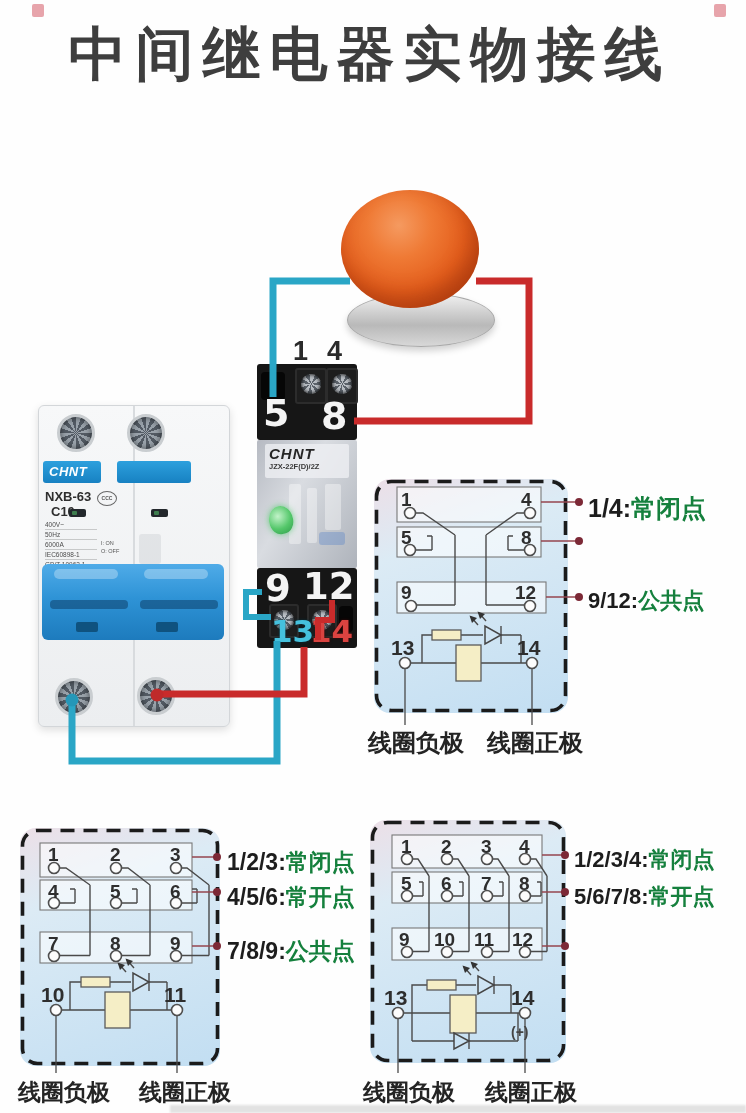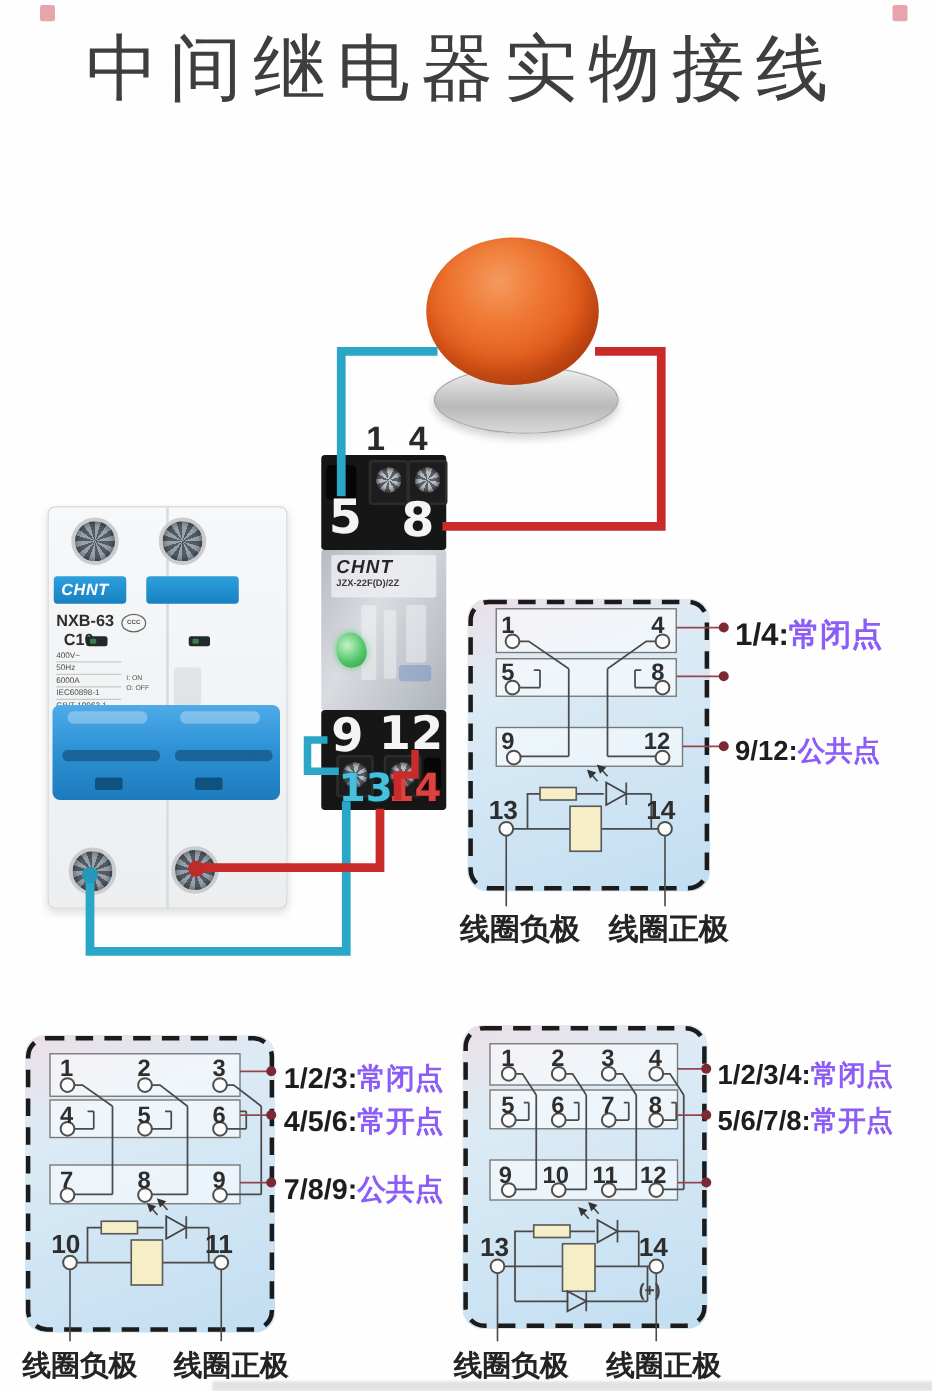--- a/index.html
+++ b/index.html
@@ -1,21 +1,21 @@
 <!DOCTYPE html>
 <html><head>
 <meta charset="utf-8">
 <style>
   html,body{margin:0;padding:0;background:#ffffff;}
   .page{position:relative;width:746px;height:1113px;background:#fefefe;overflow:hidden;
         font-family:"Liberation Sans",sans-serif;}
 
   
   .title{position:absolute;left:40px;top:16px;width:660px;text-align:center;
-         font-size:58px;font-weight:400;color:#3e3e3e;letter-spacing:9px;white-space:nowrap;}
+         font-size:58px;font-weight:700;color:#3e3e3e;letter-spacing:9px;white-space:nowrap;}
   .corner-mark{position:absolute;width:12px;height:13px;background:rgba(205,55,70,.45);border-radius:2px;}
   .bottom-smudge{position:absolute;left:170px;top:1105px;width:576px;height:8px;
                  background:rgba(175,175,175,.35);filter:blur(1px);}
 
   
   .breaker{position:absolute;left:38px;top:405px;width:190px;height:320px;
            background:linear-gradient(#f7f8f9,#eceef0);border:1px solid #d3d6d9;border-radius:6px;
            box-shadow:0 3px 8px rgba(0,0,0,.13);}
   .split{position:absolute;left:94px;top:0;width:2px;height:100%;background:#d8dbde;}
   .screw{position:absolute;border-radius:50%;
@@ -90,21 +90,21 @@
   .sch-circle{fill:#fcfcfc;stroke:#4f4f4f;stroke-width:1.6;}
   .sch-comp{fill:#f5eec6;stroke:#5a5a5a;stroke-width:1.3;}
   .sch-diode{fill:none;stroke:#454545;stroke-width:1.5;}
   .pin-num{font:600 19px "Liberation Sans",sans-serif;fill:#2e2e2e;}
   .pin-num-lg{font:600 21px "Liberation Sans",sans-serif;fill:#2e2e2e;}
   .plus-mark{font:600 14px "Liberation Sans",sans-serif;fill:#444;}
 
   
   .callout{position:absolute;font-weight:700;white-space:nowrap;line-height:1.6;}
   .callout .pins{color:#1d1d1d;}
-  .callout .desc{color:#8b5cf6;}
+  .callout .desc{color:#15803d;}
   .coil-label{position:absolute;font-weight:600;color:#242424;white-space:nowrap;}
   #overlay{position:absolute;left:0;top:0;pointer-events:none;}
 </style>
 </head>
 <body>
 
 <div class="page">
 
   <div class="title">中间继电器实物接线</div>
   <div class="corner-mark" style="left:32px;top:4px"></div>

